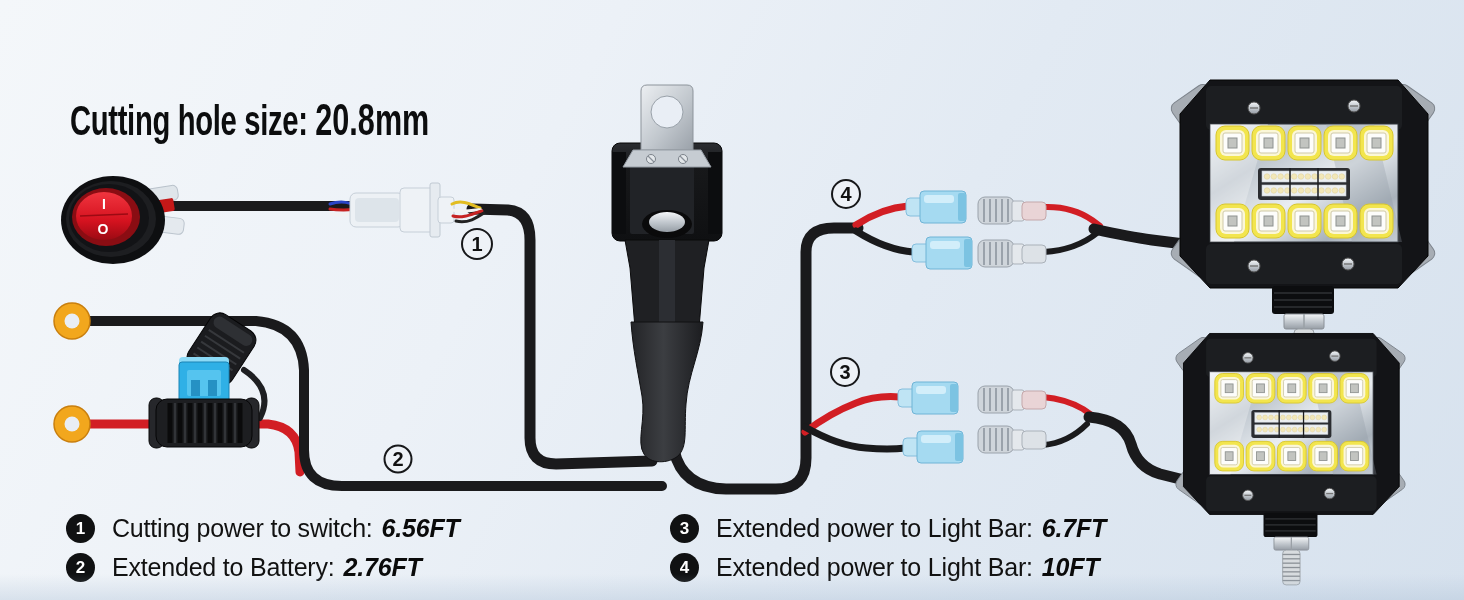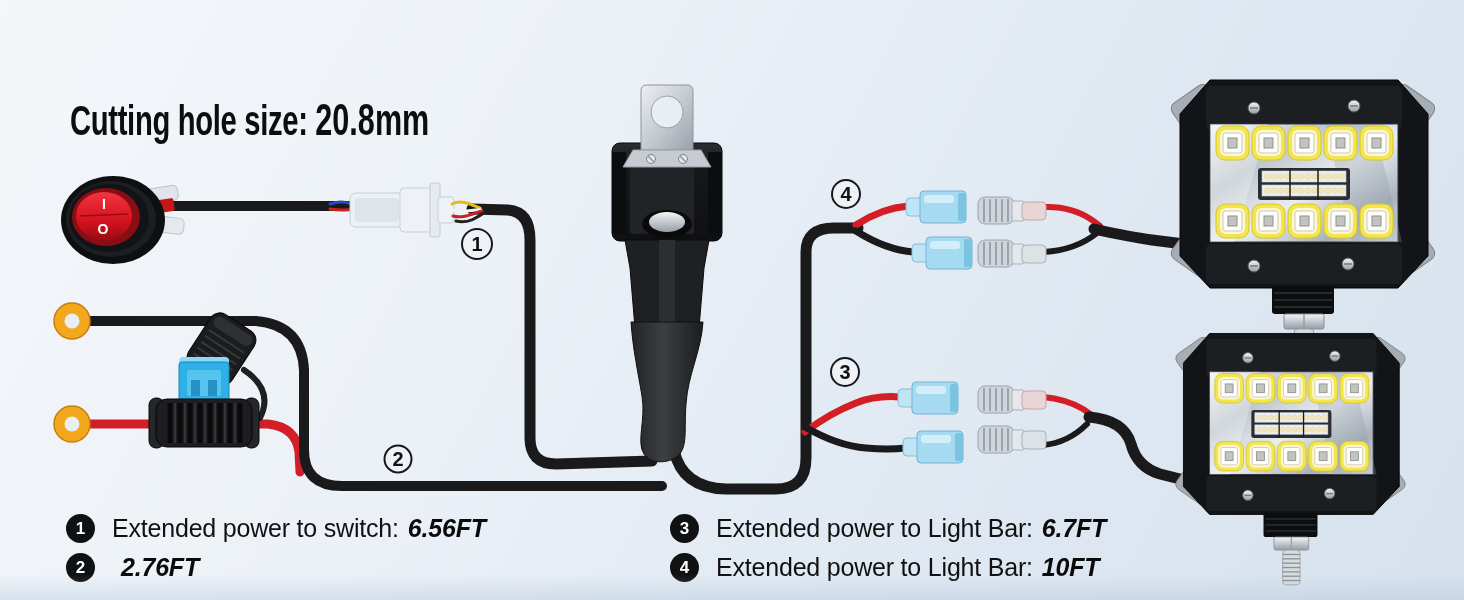--- a/index.html
+++ b/index.html
@@ -596,25 +596,26 @@
     </g>
   </g>
 </svg>
 
   <div class="title">
     <span class="t-label">Cutting hole size: </span><span class="t-value">20.8mm</span>
   </div>
 
   <div class="legend-item li-1">
     <span class="legend-num">1</span>
-    <span class="legend-label">Extended power to switch:</span>
+    <span class="legend-label">Cutting power to switch:</span>
     <span class="legend-value">6.56FT</span>
   </div>
   <div class="legend-item li-2">
     <span class="legend-num">2</span>
+    <span class="legend-label">Extended to Battery:</span>
     <span class="legend-value">2.76FT</span>
   </div>
   <div class="legend-item li-3">
     <span class="legend-num">3</span>
     <span class="legend-label">Extended power to Light Bar:</span>
     <span class="legend-value">6.7FT</span>
   </div>
   <div class="legend-item li-4">
     <span class="legend-num">4</span>
     <span class="legend-label">Extended power to Light Bar:</span>

